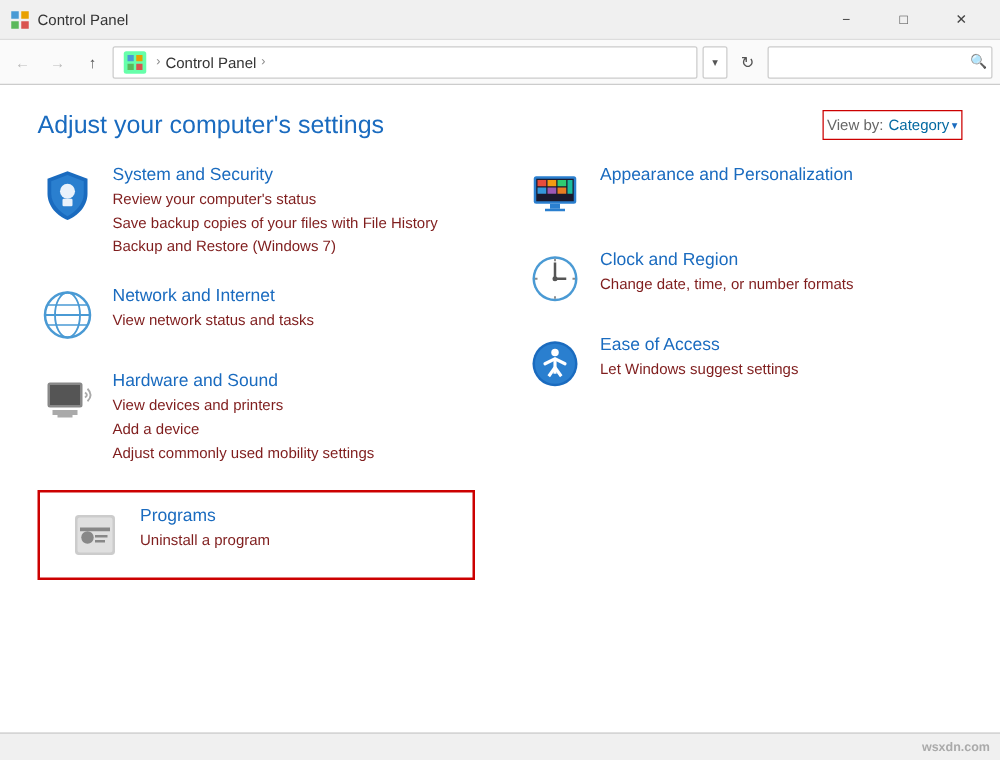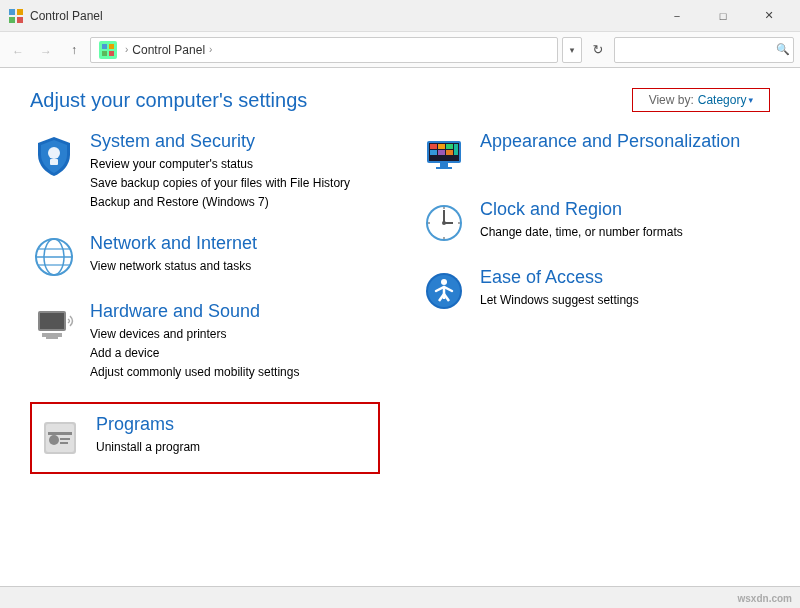--- a/index.html
+++ b/index.html
@@ -182,21 +182,21 @@
       font-size: 20px;
       color: #1a6bbf;
       font-weight: 300;
     }
     .view-by {
       display: flex;
       align-items: center;
       font-size: 12px;
       color: #333;
       border: 1px solid #c00;
-      padding: 4px 16px;
+      padding: 4px 3px;
       background: white;
     }
     .view-by-label {
       margin-right: 4px;
       color: #666;
     }
     .view-by-value {
       color: #0369a1;
       cursor: pointer;
     }
@@ -226,40 +226,40 @@
       flex-shrink: 0;
       margin-right: 12px;
       display: flex;
       align-items: center;
       justify-content: center;
     }
     .category-text {
       flex: 1;
     }
     .category-title {
-      font-size: 18px;
+      font-size: 14px;
       color: #1a6bbf;
       text-decoration: none;
       cursor: pointer;
       display: block;
       margin-bottom: 3px;
     }
     .category-link {
       display: block;
       font-size: 12px;
-      color: #000000;
+      color: #7f1d1d;
       text-decoration: none;
       line-height: 1.6;
       cursor: pointer;
     }
 
     
     .programs-box {
       border: 2px solid #c00;
-      padding: 10px 4px;
+      padding: 10px 20px;
       display: flex;
       align-items: flex-start;
       margin-bottom: 20px;
       cursor: pointer;
     }
 
     
     .status-bar {
       height: 22px;
       background: #f0f0f0;

